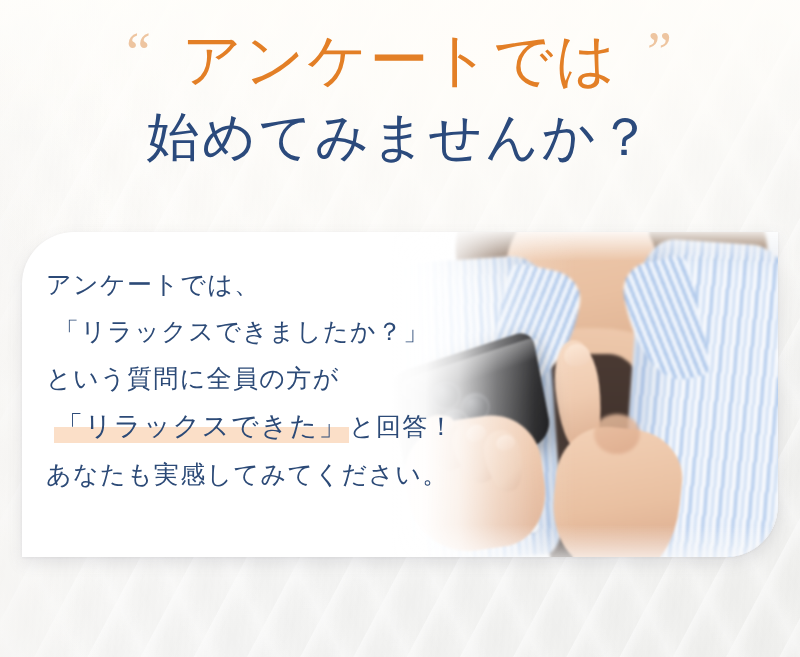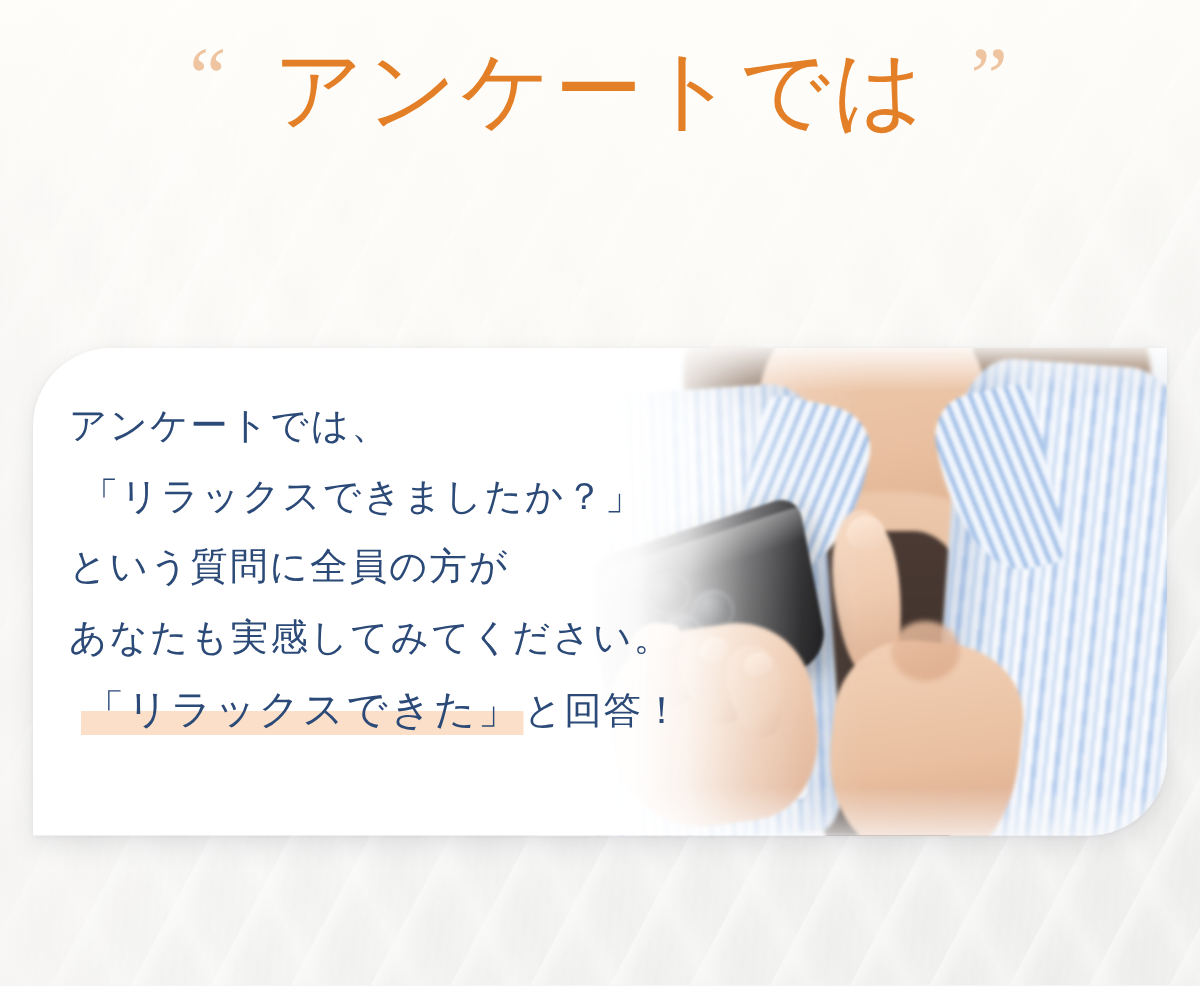--- a/index.html
+++ b/index.html
@@ -414,20 +414,21 @@
 
   <div class="paper-texture"></div>
   <div class="paper-vignette"></div>
 
   <div class="headline">
     <div class="headline-row">
       <span class="quote-mark quote-open">“</span>
       <span class="headline-main">アンケートでは</span>
       <span class="quote-mark quote-close">”</span>
     </div>
+    <span class="headline-sub">始めてみませんか？</span>
   </div>
 
   <div class="card">
 
     <div class="card-photo">
       <div class="photo-bg"></div>
       <div class="ph-hair-l"></div>
       <div class="ph-hair-r"></div>
       <div class="ph-neck"></div>
       <div class="ph-chest"></div>
@@ -454,22 +455,22 @@
       <div class="ph-finger ph-f3"></div>
       <div class="ph-nail ph-n3"></div>
       <div class="photo-soft"></div>
       <div class="photo-fade"></div>
     </div>
 
     <div class="card-copy">
       <div class="copy-line">アンケートでは、</div>
       <div class="copy-line indent">「リラックスできましたか？」</div>
       <div class="copy-line">という質問に全員の方が</div>
-      <div class="copy-line">あなたも実感してみてください。</div>
       <div class="copy-line indent">
         <span class="mark">
           <span class="mark-text">「リラックスできた」</span>
         </span><span class="tail-text">と回答！</span>
       </div>
+      <div class="copy-line">あなたも実感してみてください。</div>
     </div>
 
   </div>
 </div>
 
 </body></html>

